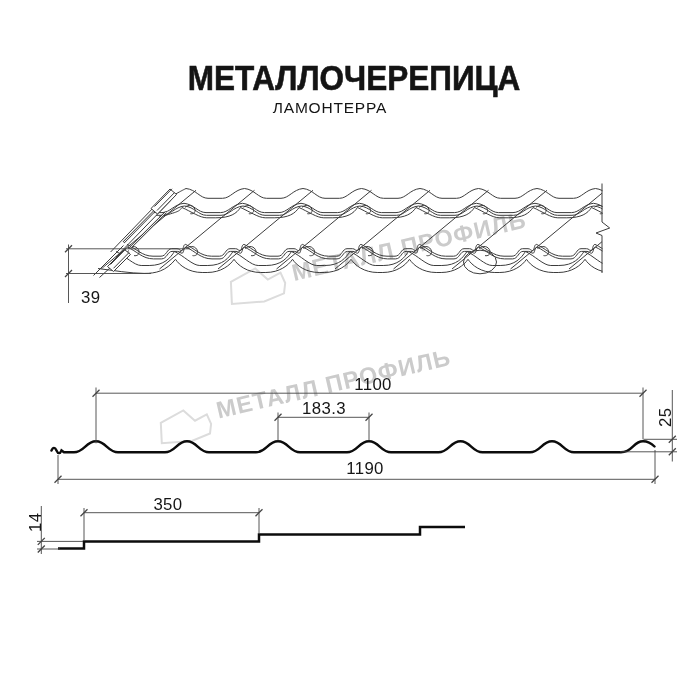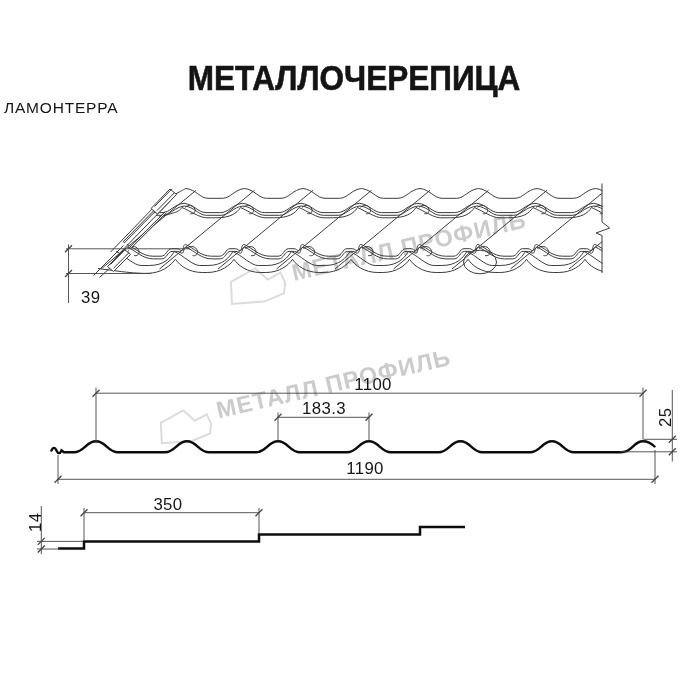--- a/index.html
+++ b/index.html
@@ -1,18 +1,18 @@
 <!DOCTYPE html>
 <html><head><meta charset="utf-8">
 <style>
 html,body{margin:0;padding:0;background:#ffffff;width:700px;height:700px;overflow:hidden}
 .layer{position:absolute;left:4px;top:0;width:700px;height:700px;transform:translateZ(0)}
 body{position:relative;font-family:"Liberation Sans",sans-serif}
 .title{position:absolute;left:0;top:58px;width:700px;text-align:center;font-weight:bold;font-size:35px;color:#141414;-webkit-text-stroke:0.6px #141414;transform:scaleX(0.9);transform-origin:350px 0}
-.sub{position:absolute;left:0;top:99px;width:652px;text-align:left;font-size:15.5px;letter-spacing:0.8px;color:#141414}
+.sub{position:absolute;left:0;top:99px;width:652px;text-align:center;font-size:15.5px;letter-spacing:0.8px;color:#141414}
 </style></head>
 <body>
 <div class="layer">
 <div class="title">МЕТАЛЛОЧЕРЕПИЦА</div>
 <div class="sub">ЛАМОНТЕРРА</div>
 <svg width="700" height="700" viewBox="0 0 700 700" style="position:absolute;left:0;top:0">
 <clipPath id="sheet">
         <rect x="40" y="160" width="558.5" height="160"></rect>
       </clipPath>
       <clipPath id="diagclip">

